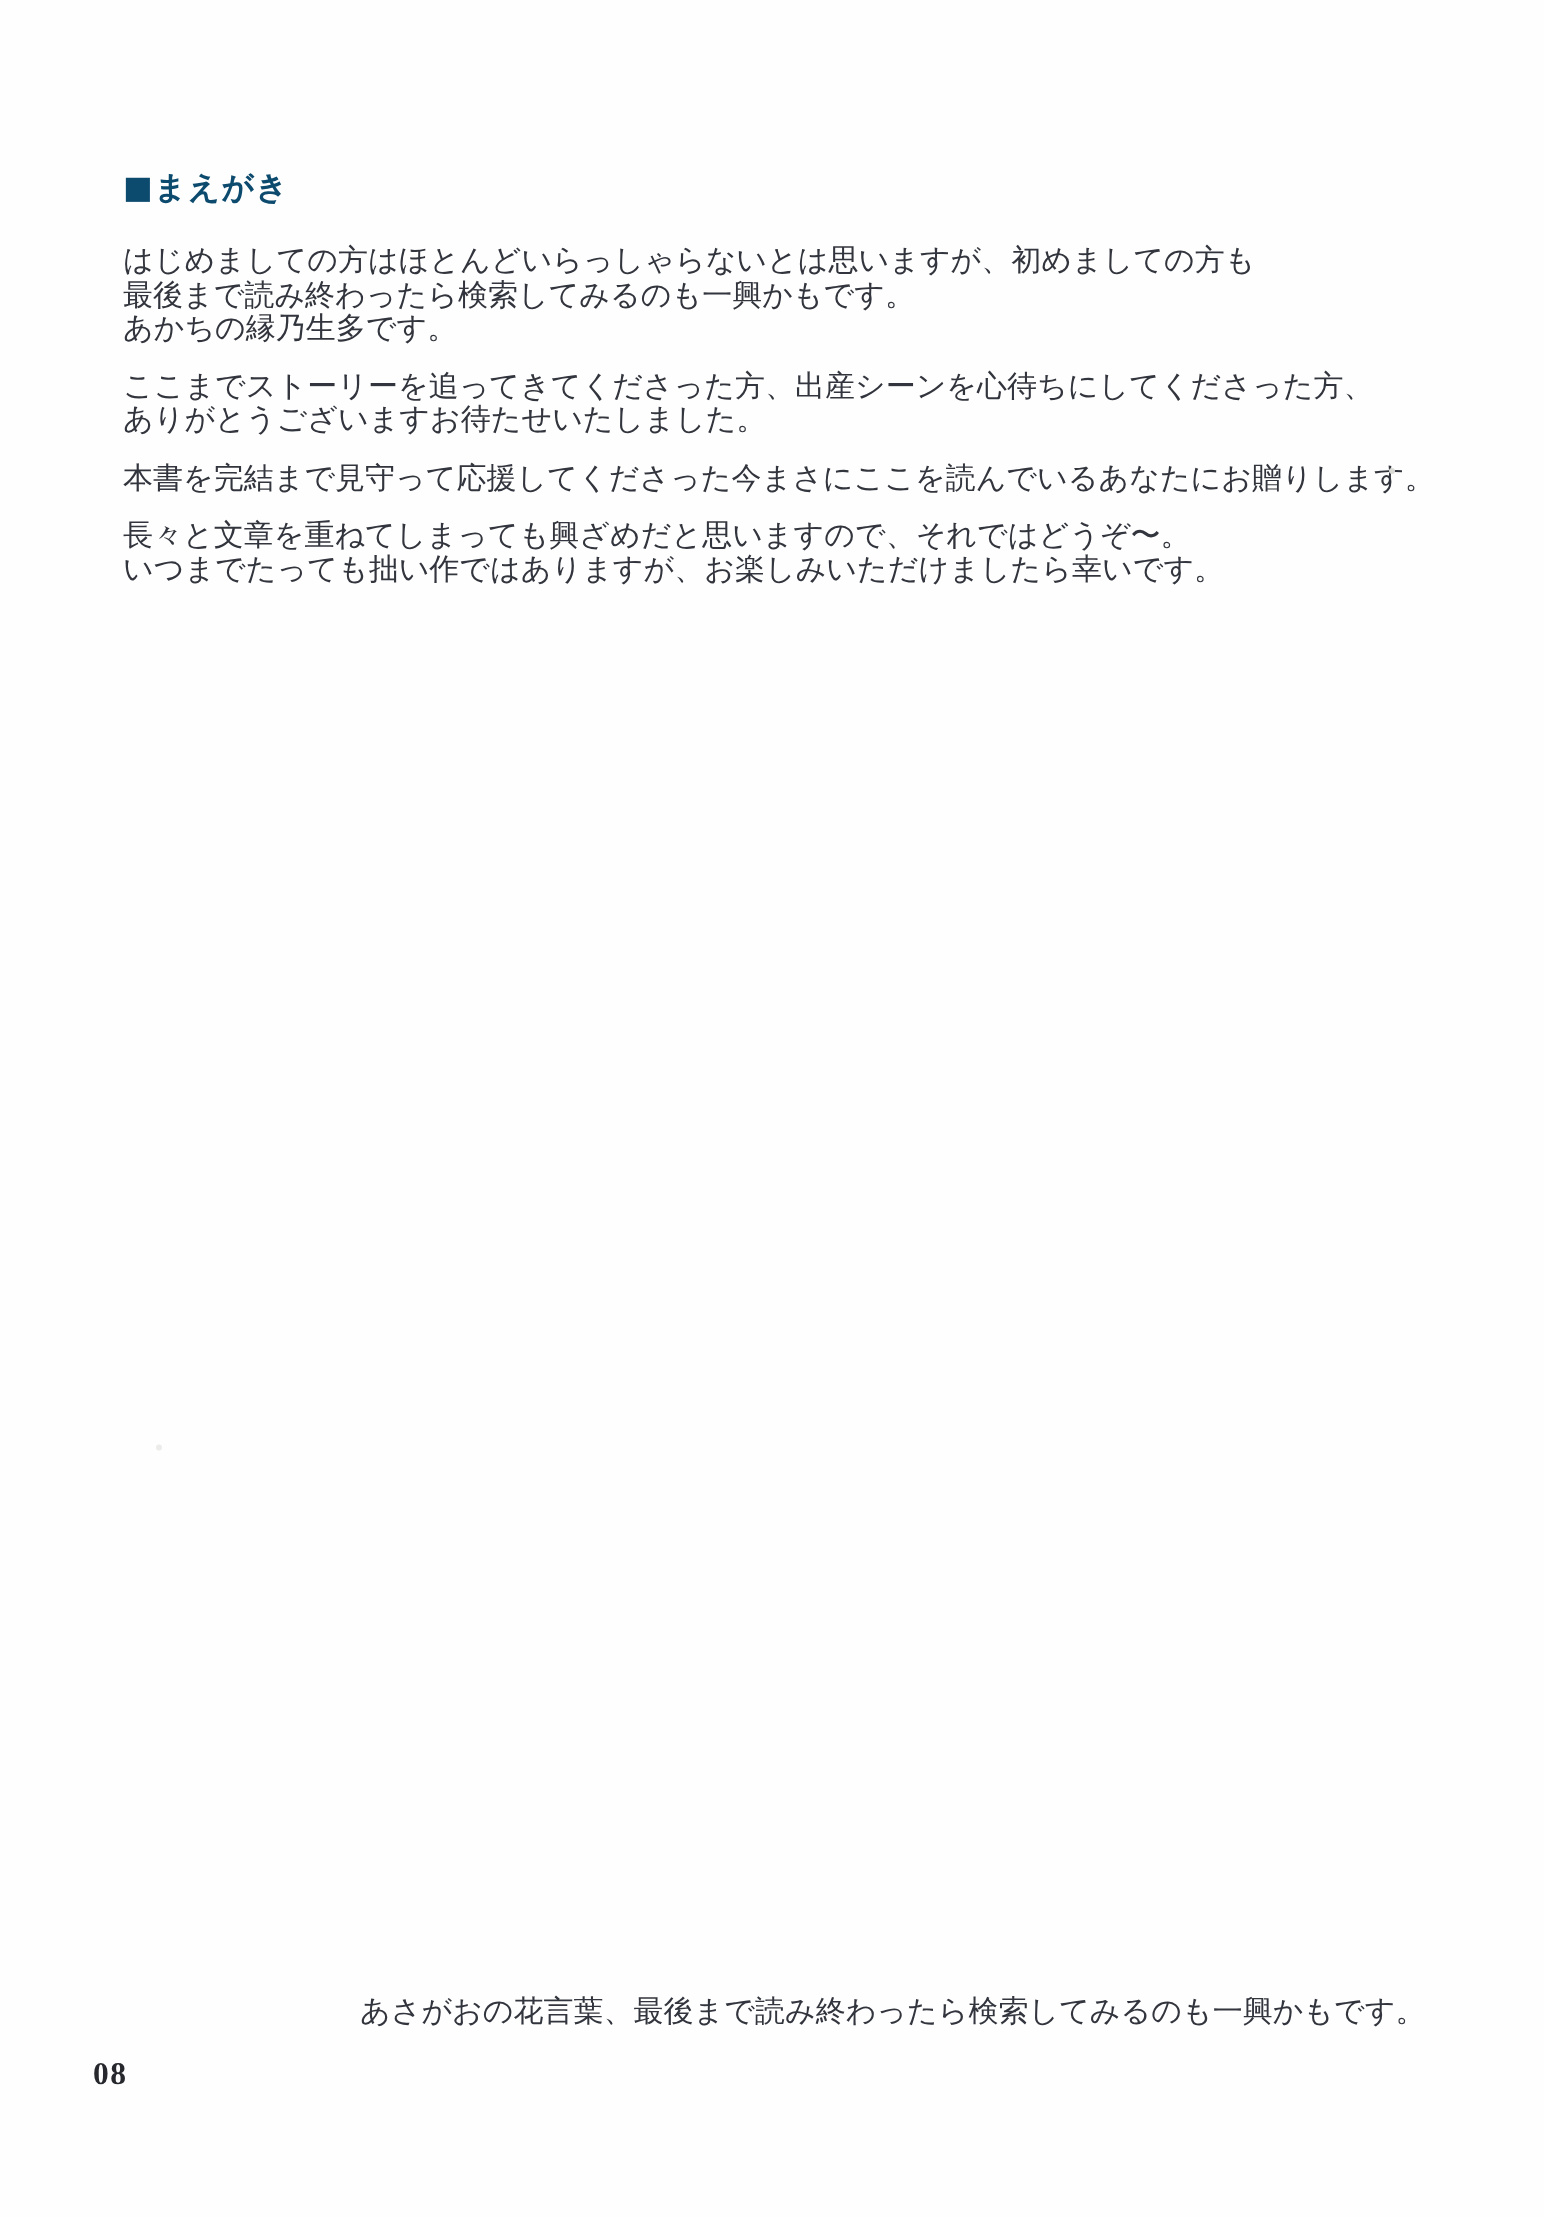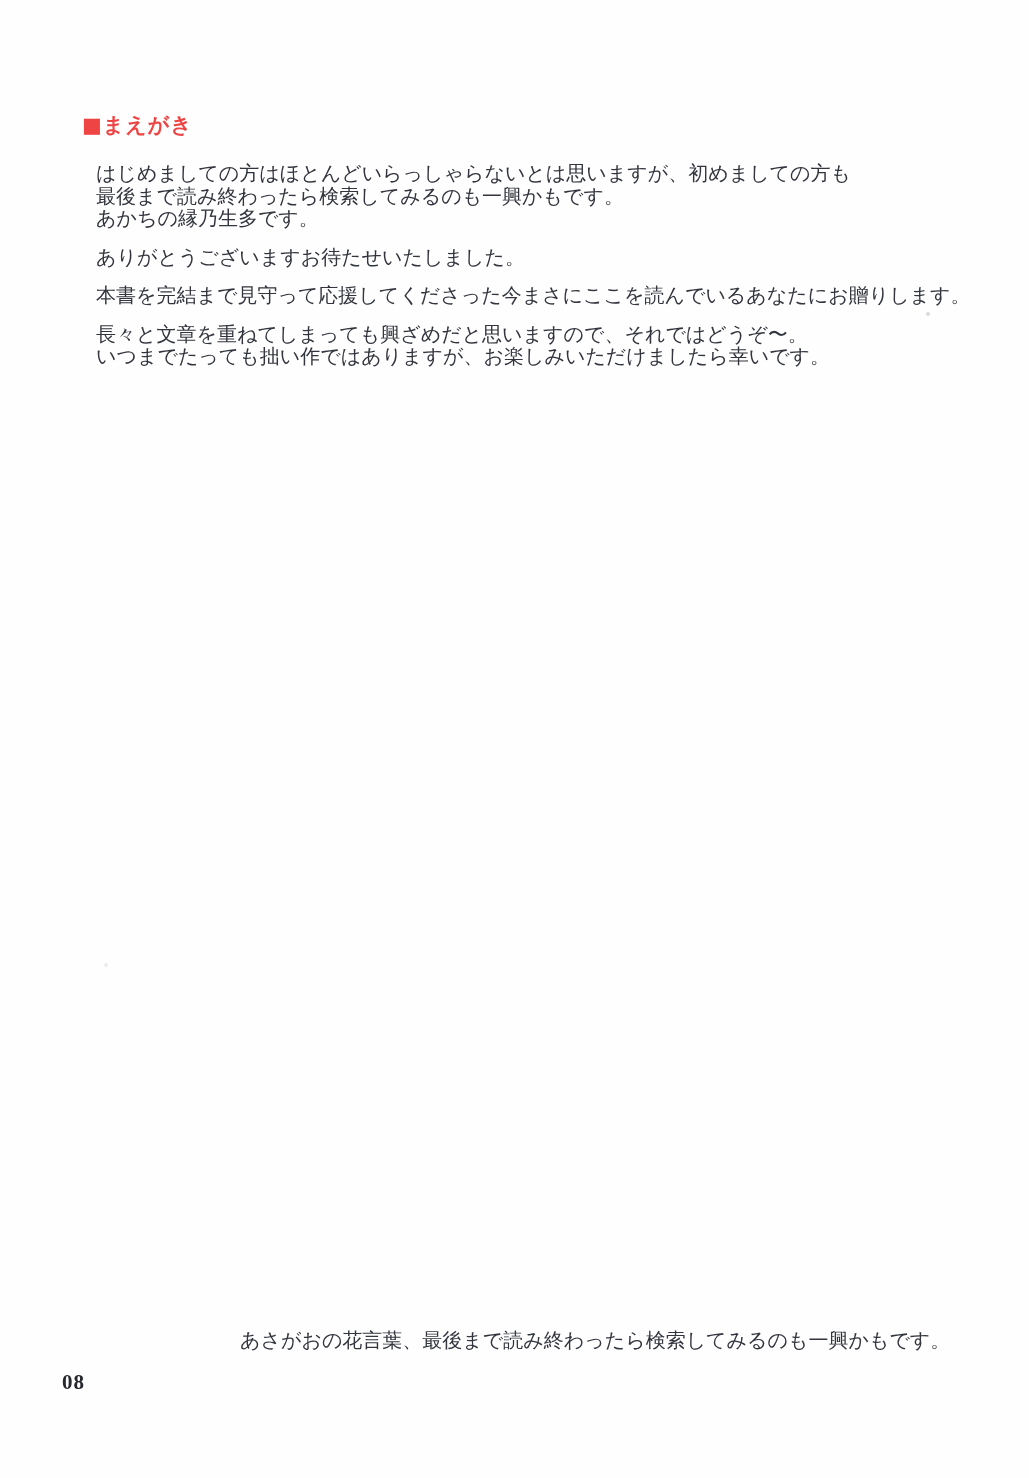--- a/index.html
+++ b/index.html
@@ -20,32 +20,31 @@
       position: absolute;
       left: 82px;
       top: 112px;
     }
     .heading {
       font-size: 21px;
       line-height: 26px;
       margin: 0 0 24px 0;
       font-weight: 600;
       letter-spacing: 1px;
-      color: #ef4444;
+      color: #0c4a6e;
       white-space: nowrap;
     }
     .paragraph {
       margin: 0 0 16px 0;
     }
     .text-line {
       font-size: 20px;
       line-height: 22.5px;
       white-space: nowrap;
       letter-spacing: 0px;
-      margin-left: 14px;
     }
     .footer-note {
       position: absolute;
       left: 240px;
       top: 1328px;
       font-size: 20px;
       line-height: 24px;
       white-space: nowrap;
     }
     .page-number {
@@ -75,20 +74,21 @@
 
     <div class="heading">■まえがき</div>
 
     <div class="paragraph">
       <div class="text-line">はじめましての方はほとんどいらっしゃらないとは思いますが、初めましての方も</div>
       <div class="text-line">最後まで読み終わったら検索してみるのも一興かもです。</div>
       <div class="text-line">あかちの縁乃生多です。</div>
     </div>
 
     <div class="paragraph">
+      <div class="text-line">ここまでストーリーを追ってきてくださった方、出産シーンを心待ちにしてくださった方、</div>
       <div class="text-line">ありがとうございますお待たせいたしました。</div>
     </div>
 
     <div class="paragraph">
       <div class="text-line">本書を完結まで見守って応援してくださった今まさにここを読んでいるあなたにお贈りします。</div>
     </div>
 
     <div class="paragraph">
       <div class="text-line">長々と文章を重ねてしまっても興ざめだと思いますので、それではどうぞ〜。</div>
       <div class="text-line">いつまでたっても拙い作ではありますが、お楽しみいただけましたら幸いです。</div>

